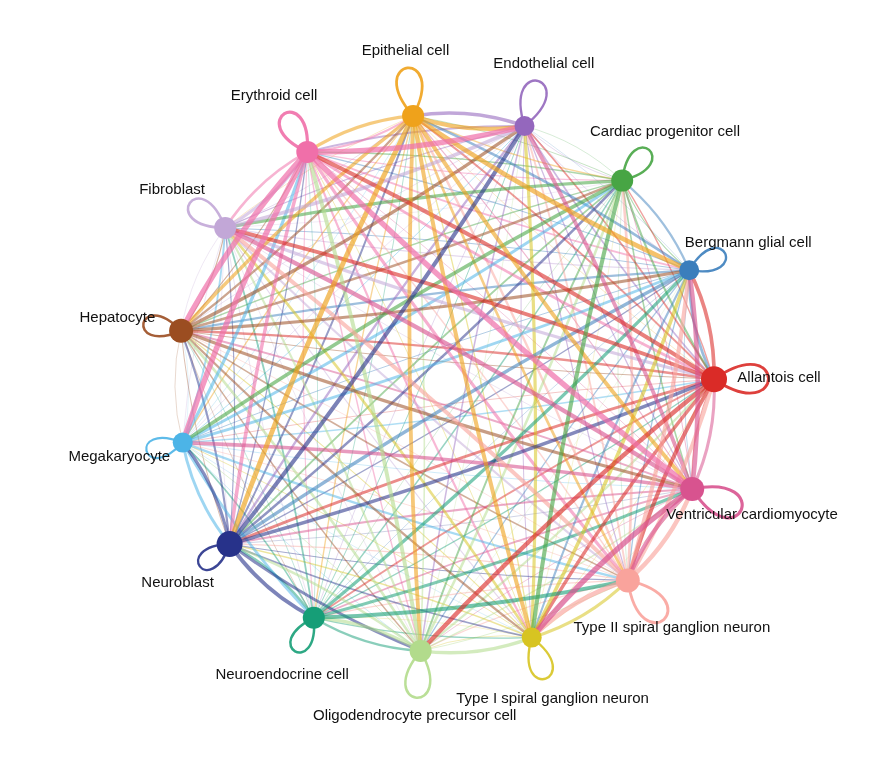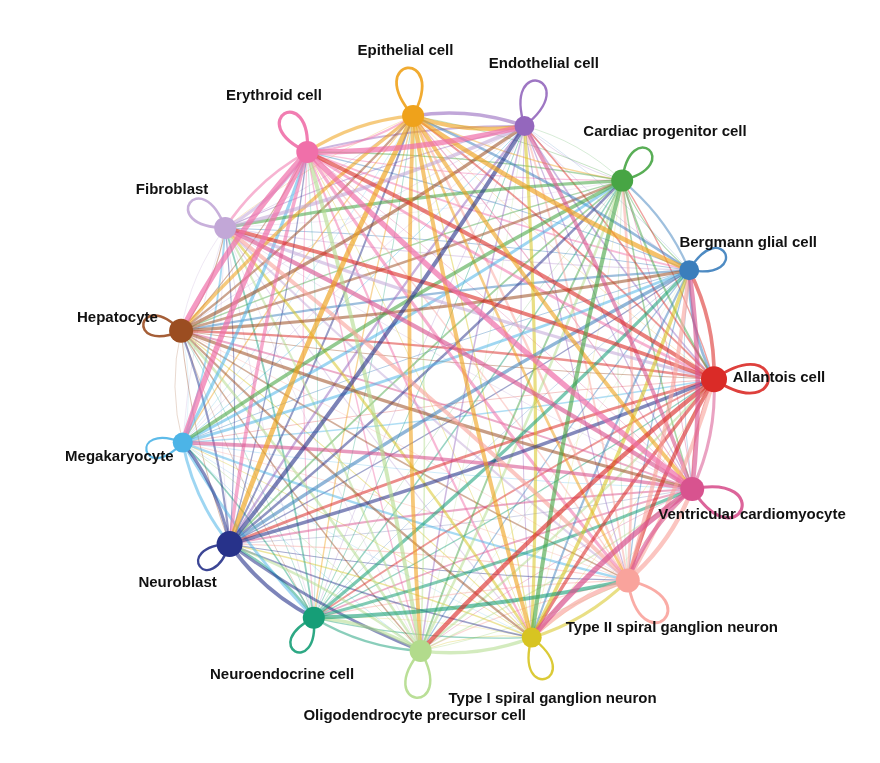--- a/index.html
+++ b/index.html
@@ -2,21 +2,20 @@
 <html><head>
 <meta charset="utf-8">
 <style>
   html,body{margin:0;padding:0;background:#ffffff;}
   .figure{
     position:relative;
     width:880px;height:763px;
     background:#ffffff;
     font-family:"Liberation Sans", sans-serif;
     overflow:hidden;
-    font-weight:bold;
   }
   svg{display:block;}
   .node-label{
     font-family:"Liberation Sans", sans-serif;
     font-size:15px;
     fill:#111111;
   }
 </style>
 </head>
 <body>

